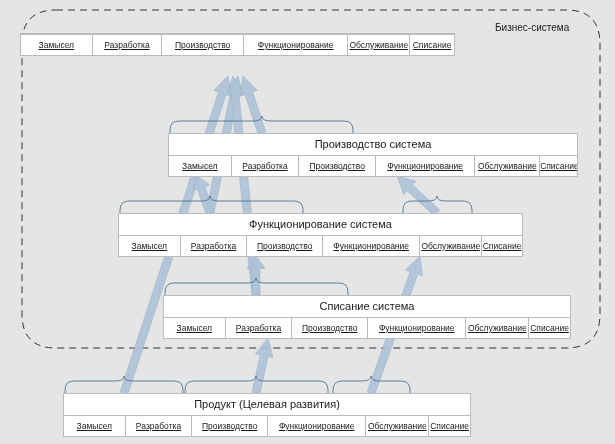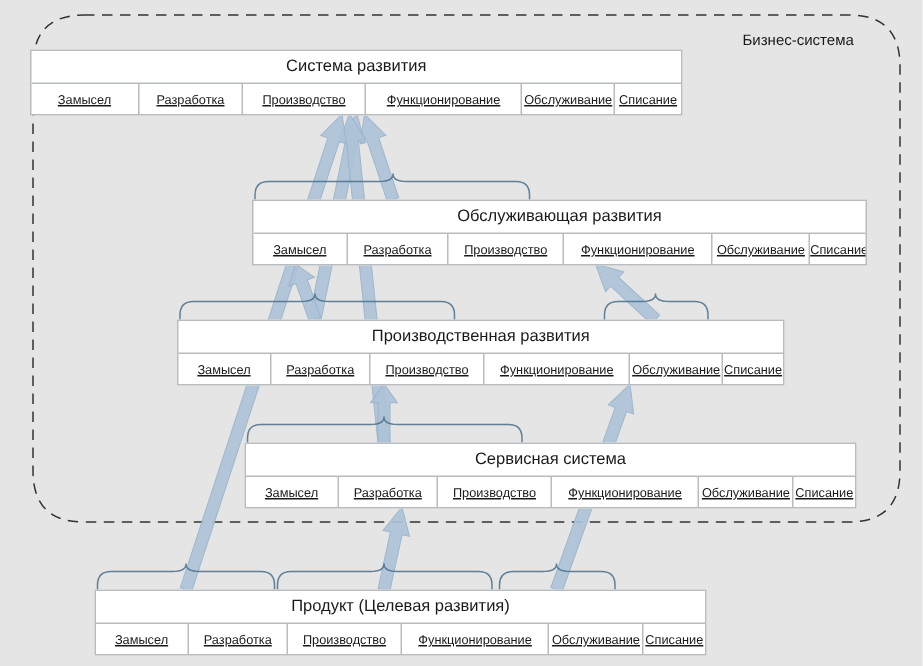--- a/index.html
+++ b/index.html
@@ -159,54 +159,53 @@
        H 401
        Q 410 381 410 390
        V 393" fill="none" stroke="#4a6f8a" stroke-width="1" stroke-linecap="round" stroke-linejoin="round" opacity="0.85"></path>
       </g>
   </svg>
 
   <div class="biz-label" id="biz-label" style="left:495px; top:22px;">Бизнес-система</div>
 
   <div id="boxes">
       <div class="sys-box" style="left: 20px; top: 33px; width: 435px;">
-        <div class="sys-title">Система развития</div>
         <div class="sys-cells">
           <div class="sys-cell" style="flex: 0 0 16.5517%;">Замысел</div>
           <div class="sys-cell" style="flex: 0 0 16.092%;">Разработка</div>
           <div class="sys-cell" style="flex: 0 0 18.8506%;">Производство</div>
           <div class="sys-cell" style="flex: 0 0 24.1379%;">Функционирование</div>
           <div class="sys-cell" style="flex: 0 0 14.2529%;">Обслуживание</div>
           <div class="sys-cell" style="flex: 0 0 10.1149%;">Списание</div>
         </div>
       </div>
       <div class="sys-box" style="left: 168px; top: 133px; width: 410px;">
-        <div class="sys-title">Обслуживающая развития</div>
+        <div class="sys-title">Производство система</div>
         <div class="sys-cells">
           <div class="sys-cell" style="flex: 0 0 15.3659%;">Замысел</div>
           <div class="sys-cell" style="flex: 0 0 16.5854%;">Разработка</div>
           <div class="sys-cell" style="flex: 0 0 18.7805%;">Производство</div>
           <div class="sys-cell" style="flex: 0 0 24.3902%;">Функционирование</div>
           <div class="sys-cell" style="flex: 0 0 15.8537%;">Обслуживание</div>
           <div class="sys-cell" style="flex: 0 0 9.02439%;">Списание</div>
         </div>
       </div>
       <div class="sys-box" style="left: 118px; top: 213px; width: 405px;">
-        <div class="sys-title">Производственная развития</div>
+        <div class="sys-title">Функционирование система</div>
         <div class="sys-cells">
           <div class="sys-cell" style="flex: 0 0 15.3086%;">Замысел</div>
           <div class="sys-cell" style="flex: 0 0 16.5432%;">Разработка</div>
           <div class="sys-cell" style="flex: 0 0 18.7654%;">Производство</div>
           <div class="sys-cell" style="flex: 0 0 24.1975%;">Функционирование</div>
           <div class="sys-cell" style="flex: 0 0 15.3086%;">Обслуживание</div>
           <div class="sys-cell" style="flex: 0 0 9.87654%;">Списание</div>
         </div>
       </div>
       <div class="sys-box" style="left: 163px; top: 295px; width: 408px;">
-        <div class="sys-title">Сервисная система</div>
+        <div class="sys-title">Списание система</div>
         <div class="sys-cells">
           <div class="sys-cell" style="flex: 0 0 15.1961%;">Замысел</div>
           <div class="sys-cell" style="flex: 0 0 16.4216%;">Разработка</div>
           <div class="sys-cell" style="flex: 0 0 18.6275%;">Производство</div>
           <div class="sys-cell" style="flex: 0 0 24.2647%;">Функционирование</div>
           <div class="sys-cell" style="flex: 0 0 15.4412%;">Обслуживание</div>
           <div class="sys-cell" style="flex: 0 0 10.049%;">Списание</div>
         </div>
       </div>
       <div class="sys-box" style="left: 63px; top: 393px; width: 408px;">

